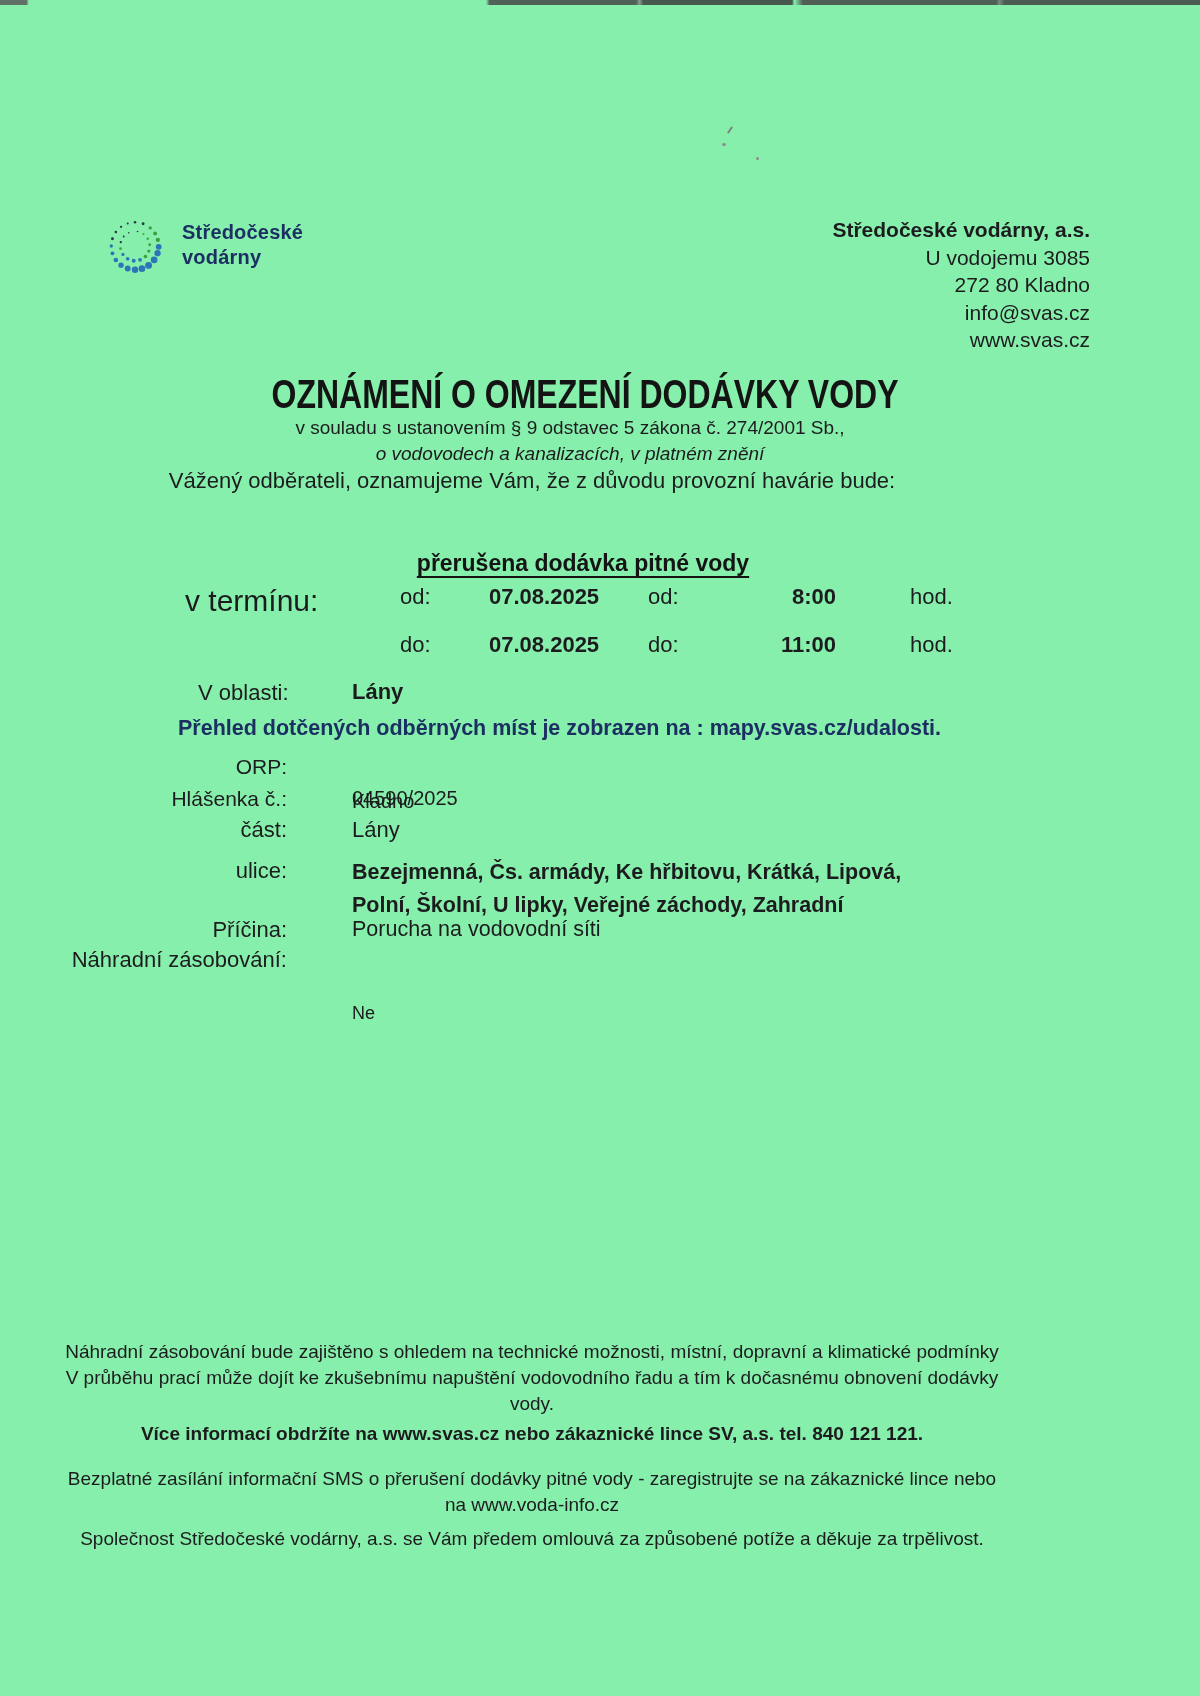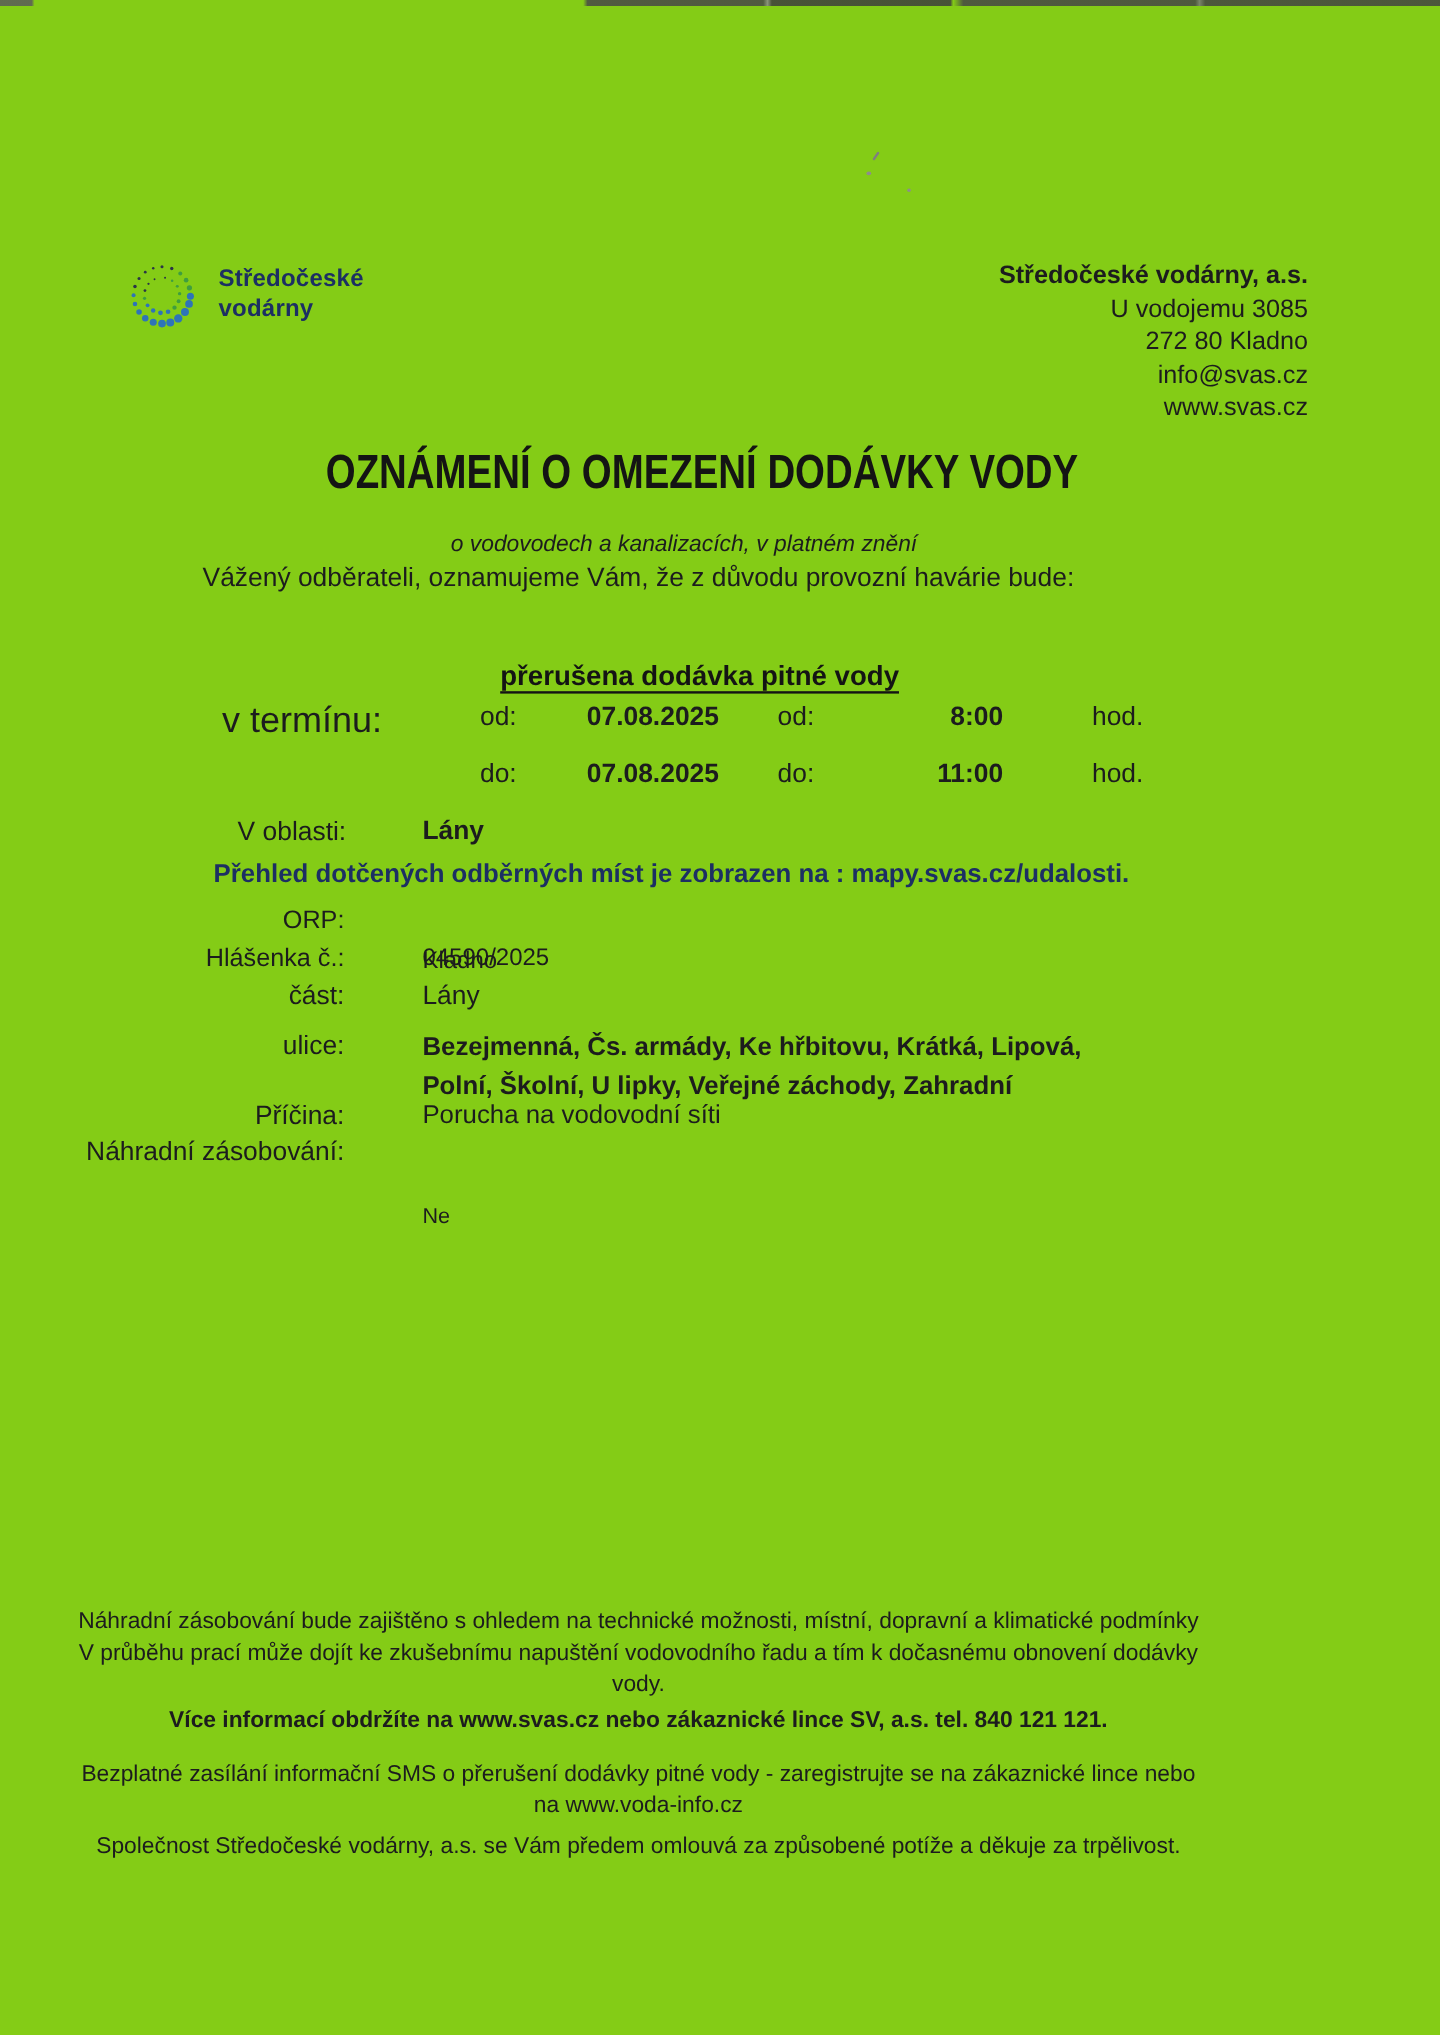--- a/index.html
+++ b/index.html
@@ -1,18 +1,18 @@
 <!DOCTYPE html>
 <html lang="cs" style="--navy: #1c2f63; --ink: #1c1c1e; --logo-blue: #2e74b8; --logo-green: #3f9e3f; --logo-dark: #2b3547;"><head>
 <meta charset="utf-8">
 <style>
   html,body{margin:0;padding:0;background:#e8e8e8;}
   .sheet{
     position:relative;width:1200px;height:1696px;margin:0 auto;
-    background:#84cc16;overflow:hidden;
+    background:#86efac;overflow:hidden;
     font-family:"Liberation Sans","DejaVu Sans",sans-serif;
     color:var(--ink,#1c1c1e);
     -webkit-font-smoothing:antialiased;
   }
   .abs{position:absolute;}
   
   .scan-edge{
     position:absolute;top:0;left:0;width:1200px;height:5px;opacity:.85;
     background:linear-gradient(90deg,
       #5a5a5a 0,#5a5a5a 2.2%,transparent 2.4%,
@@ -125,20 +125,21 @@
 
   <div class="abs company">
     <div class="name">Středočeské vodárny, a.s.</div>
     <div>U vodojemu 3085</div>
     <div>272 80 Kladno</div>
     <div>info@svas.cz</div>
     <div>www.svas.cz</div>
   </div>
 
   <div class="abs title">OZNÁMENÍ O OMEZENÍ DODÁVKY VODY</div>
+  <div class="abs legal1">v souladu s ustanovením § 9 odstavec 5 zákona č. 274/2001 Sb.,</div>
   <div class="abs legal2">o vodovodech a kanalizacích, v platném znění</div>
   <div class="abs salutation">Vážený odběrateli, oznamujeme Vám, že z důvodu provozní havárie bude:</div>
 
   <div class="abs int-heading">přerušena dodávka pitné vody</div>
 
   <div class="abs term-label">v termínu:</div>
   <div class="abs c-dlabel1">od:</div>
   <div class="abs c-date1">07.08.2025</div>
   <div class="abs c-tlabel1">od:</div>
   <div class="abs c-time1">8:00</div>

